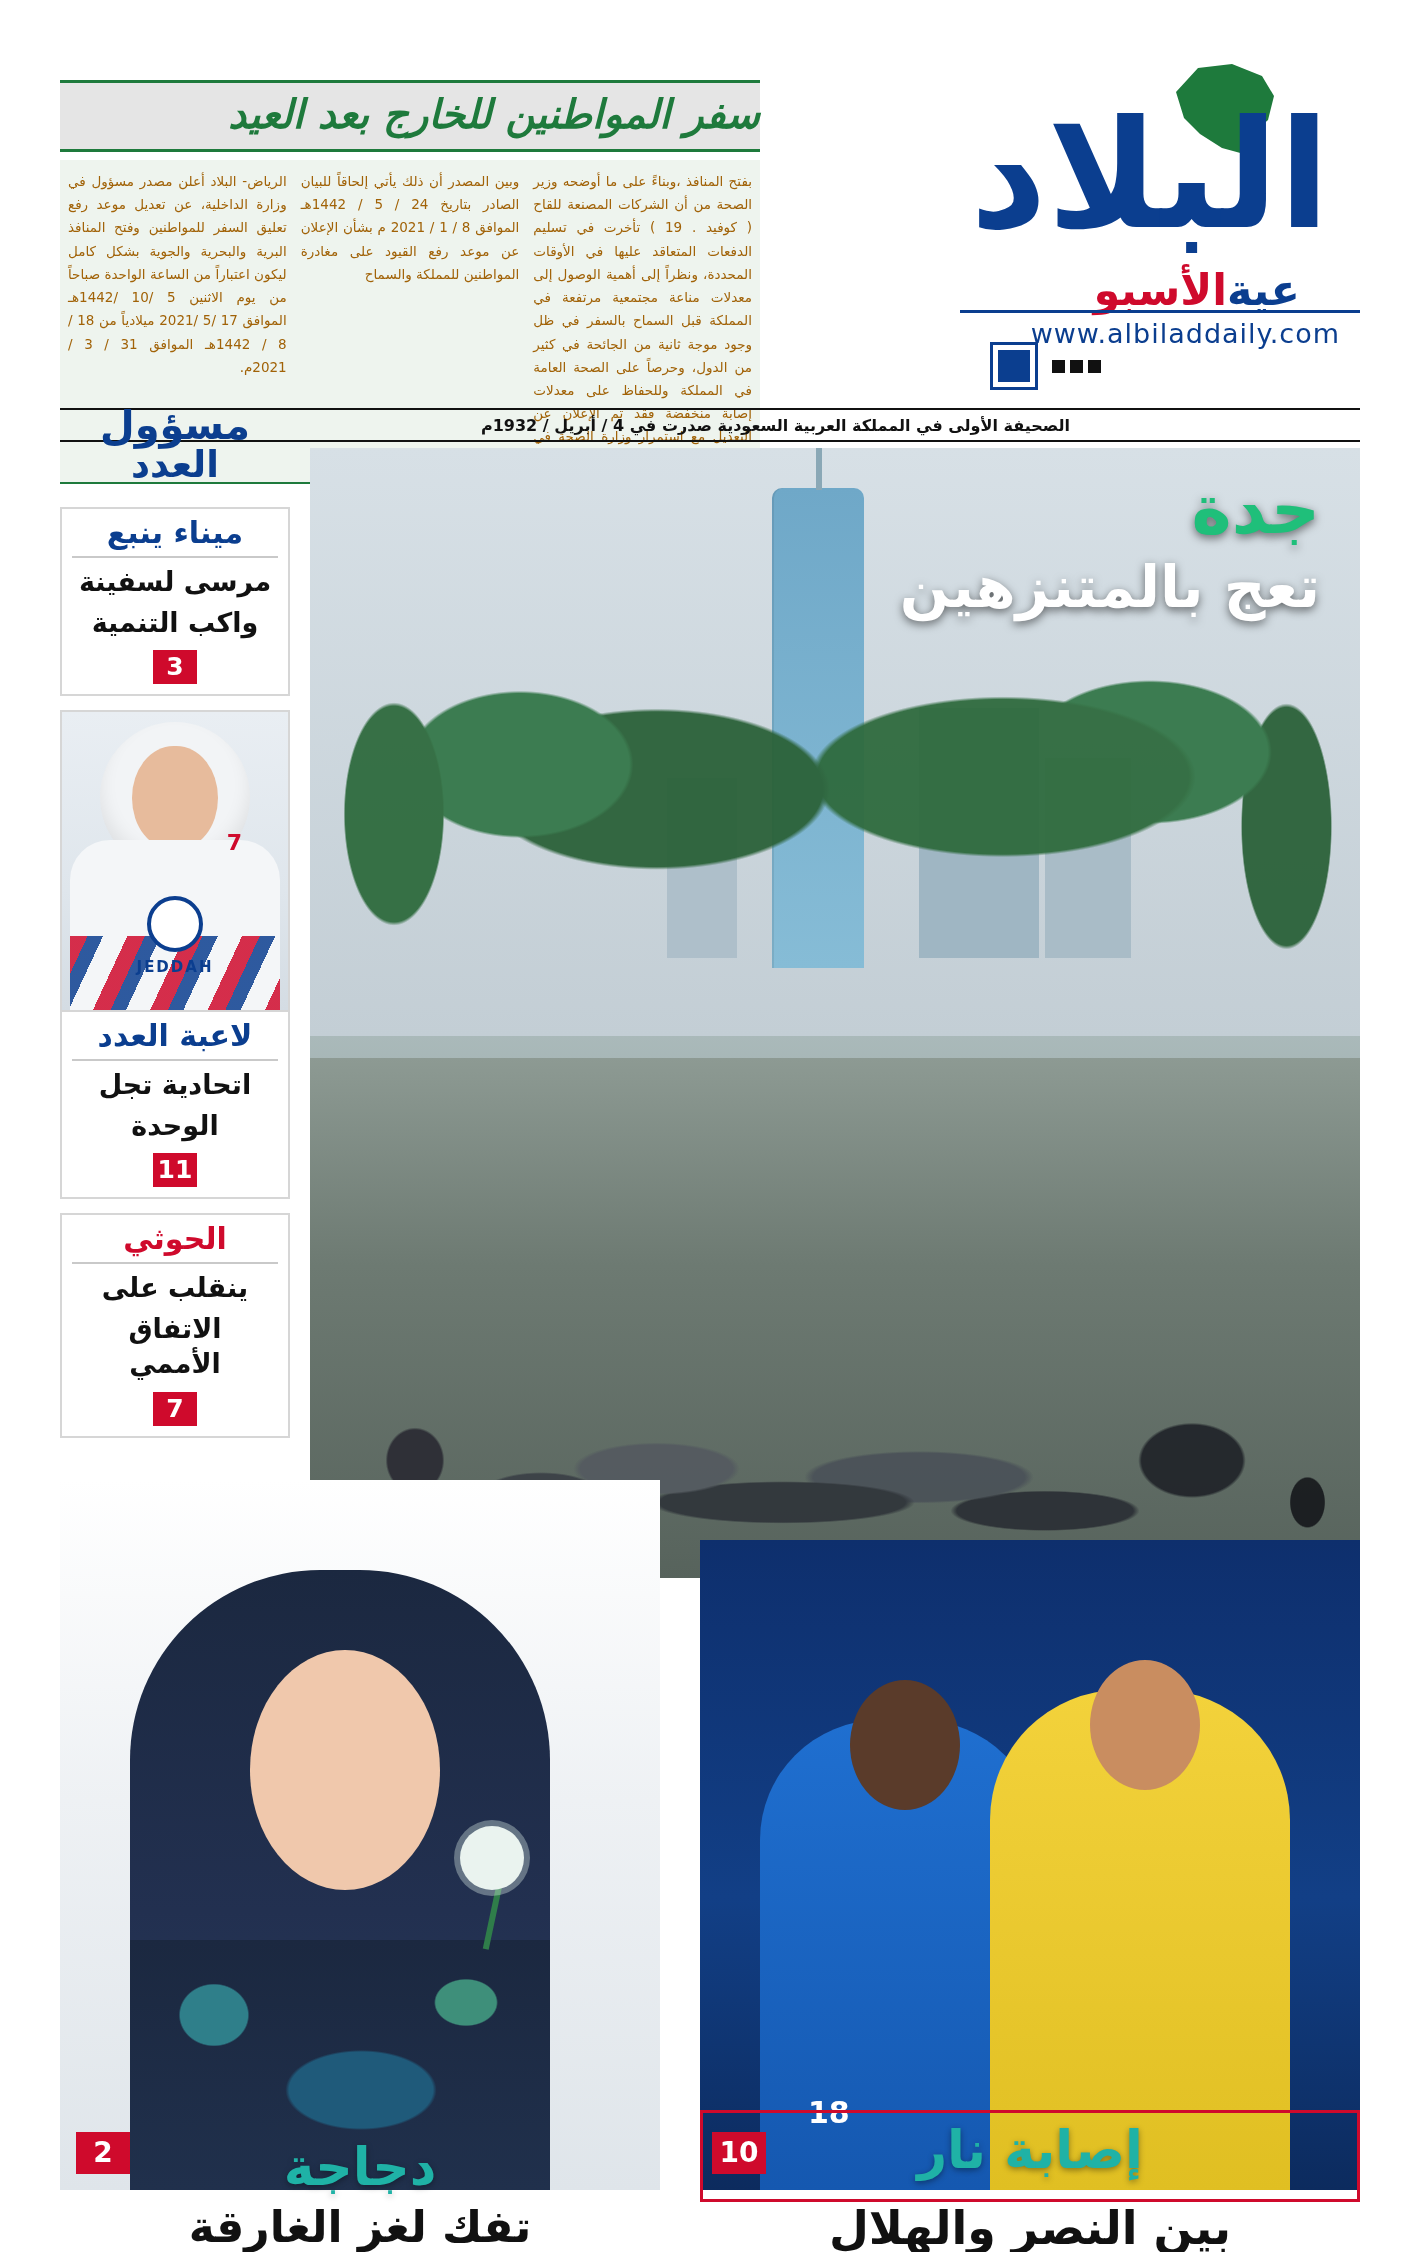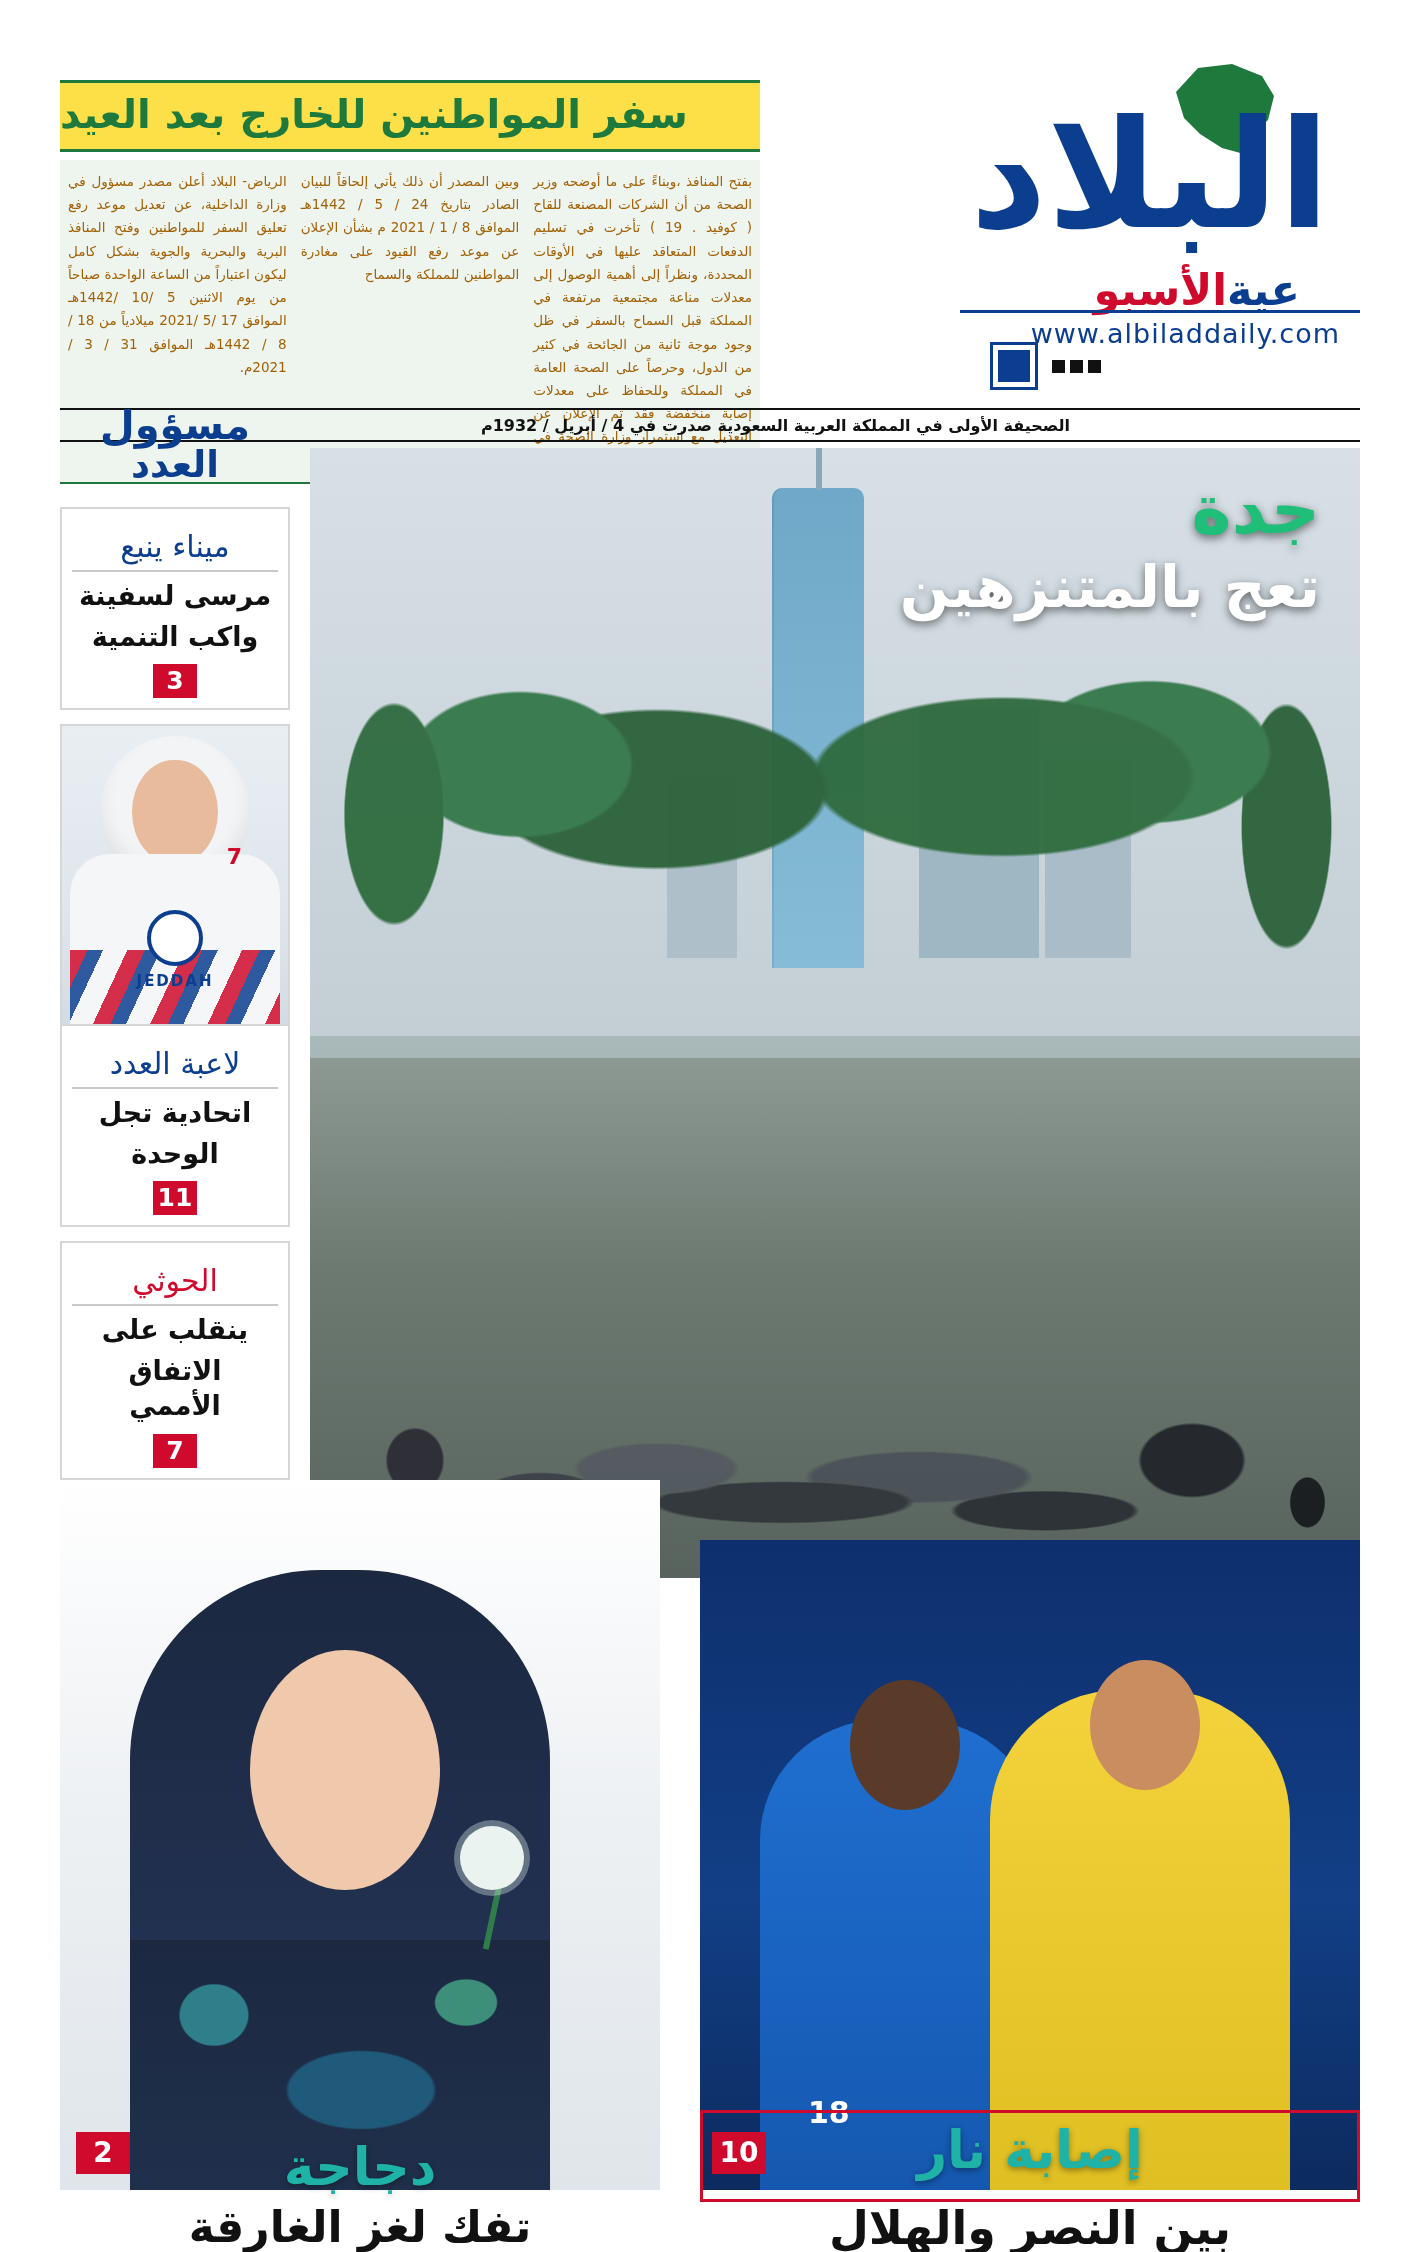--- a/index.html
+++ b/index.html
@@ -110,27 +110,28 @@
 
   
   .lead {
     position: absolute;
     top: 20px; left: 0;
     width: 700px;
   }
   .lead-head {
     border-top: 3px solid #1e7a3c;
     border-bottom: 3px solid #1e7a3c;
-    background: #fde047;
-    text-align: left;
+    background: #e5e5e5;
+    text-align: right;
     padding: 8px 0 12px;
     font-size: 40px;
     font-weight: bold;
     color: #1e7a3c;
     direction: rtl;
+    font-style: italic;
   }
   .lead-body {
     display: flex;
     gap: 14px;
     margin-top: 8px;
     background: #eef4ee;
     padding: 10px 8px;
     border-bottom: 2px solid #1e7a3c;
   }
   .lead-col {
@@ -179,23 +180,23 @@
   .sb-card {
     border: 2px solid #d6d6d6;
     margin-top: 14px;
     background: #fff;
     position: relative;
     padding-bottom: 10px;
   }
   .sb-kicker {
     text-align: center;
     font-size: 30px;
-    font-weight: normal;
+    font-weight: bold;
     color: #0b3e8f;
-    padding: 20px 4px 2px;
+    padding: 6px 4px 2px;
     direction: rtl;
   }
   .sb-kicker.red { color: #cf0a2c; }
   .sb-rule {
     height: 2px; background: #c9c9c9;
     margin: 4px 10px 6px;
   }
   .sb-text {
     text-align: center;
     font-size: 27px;

